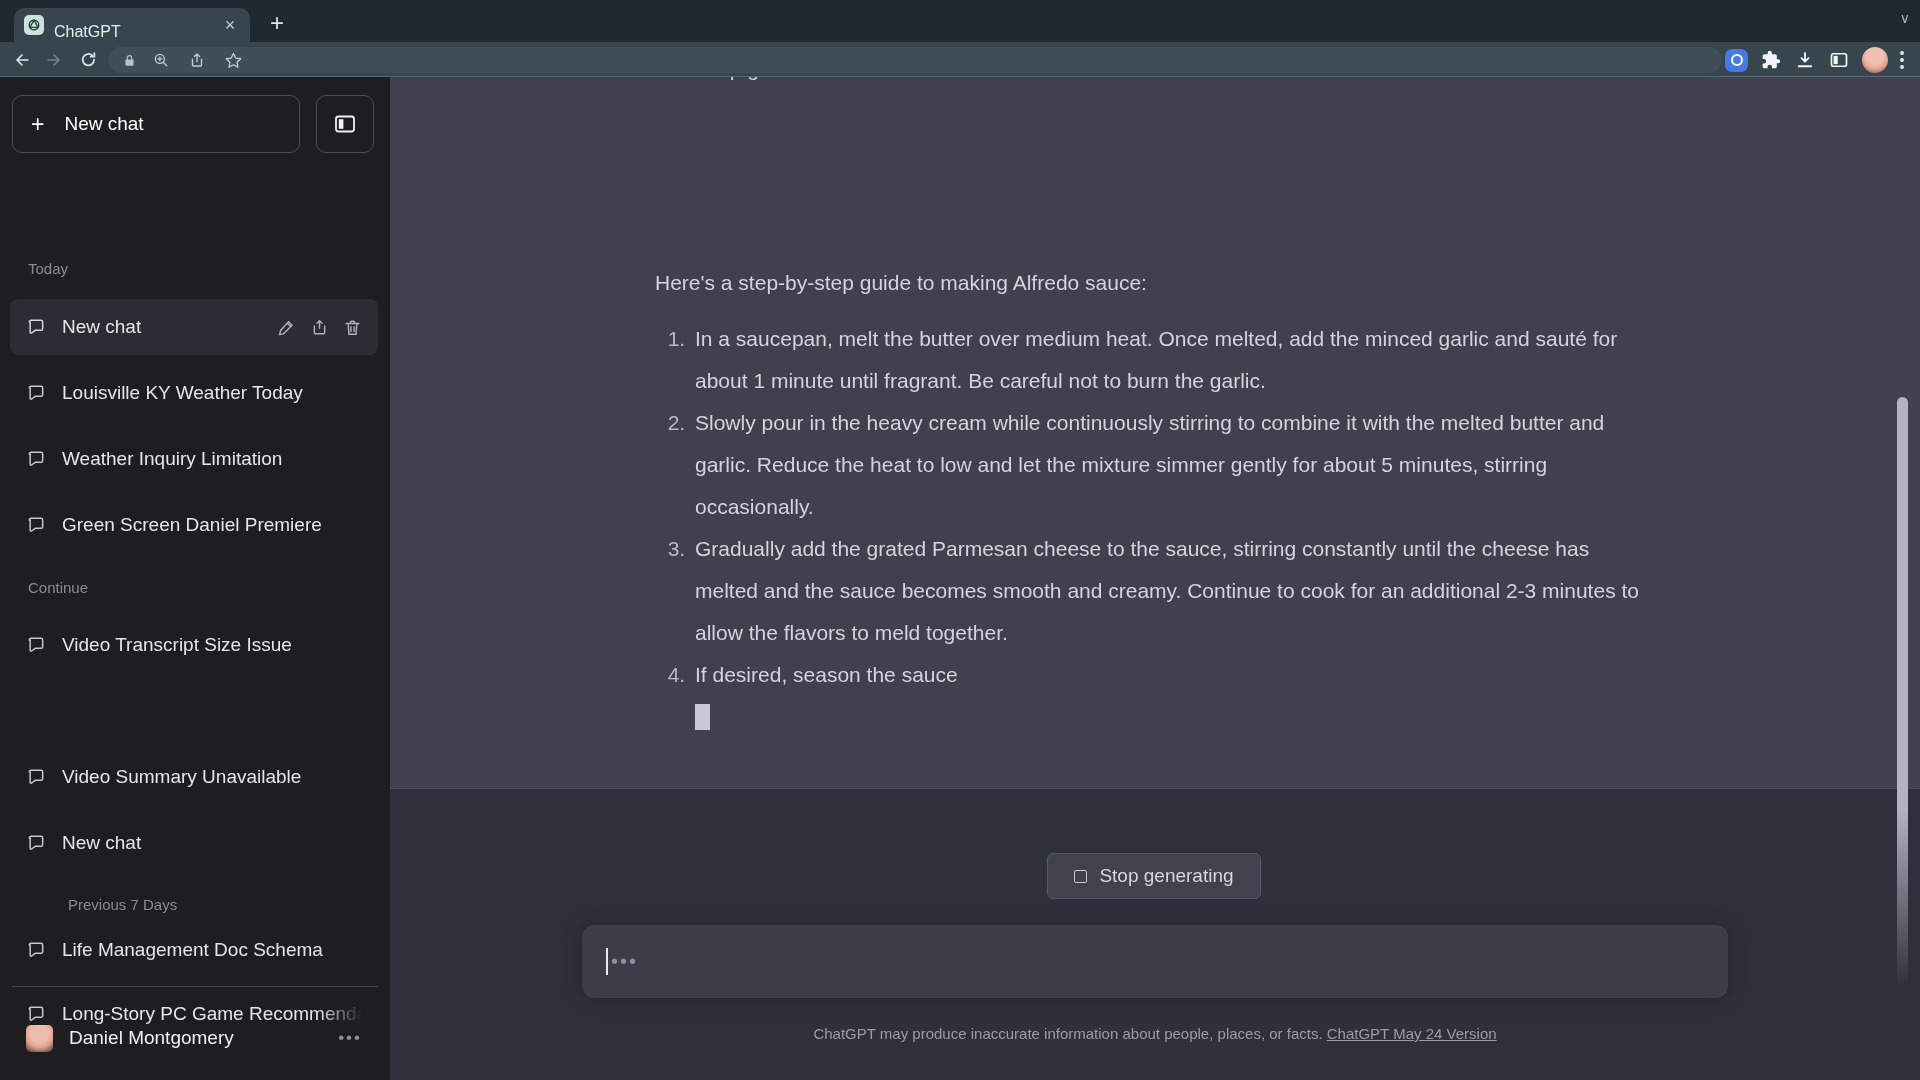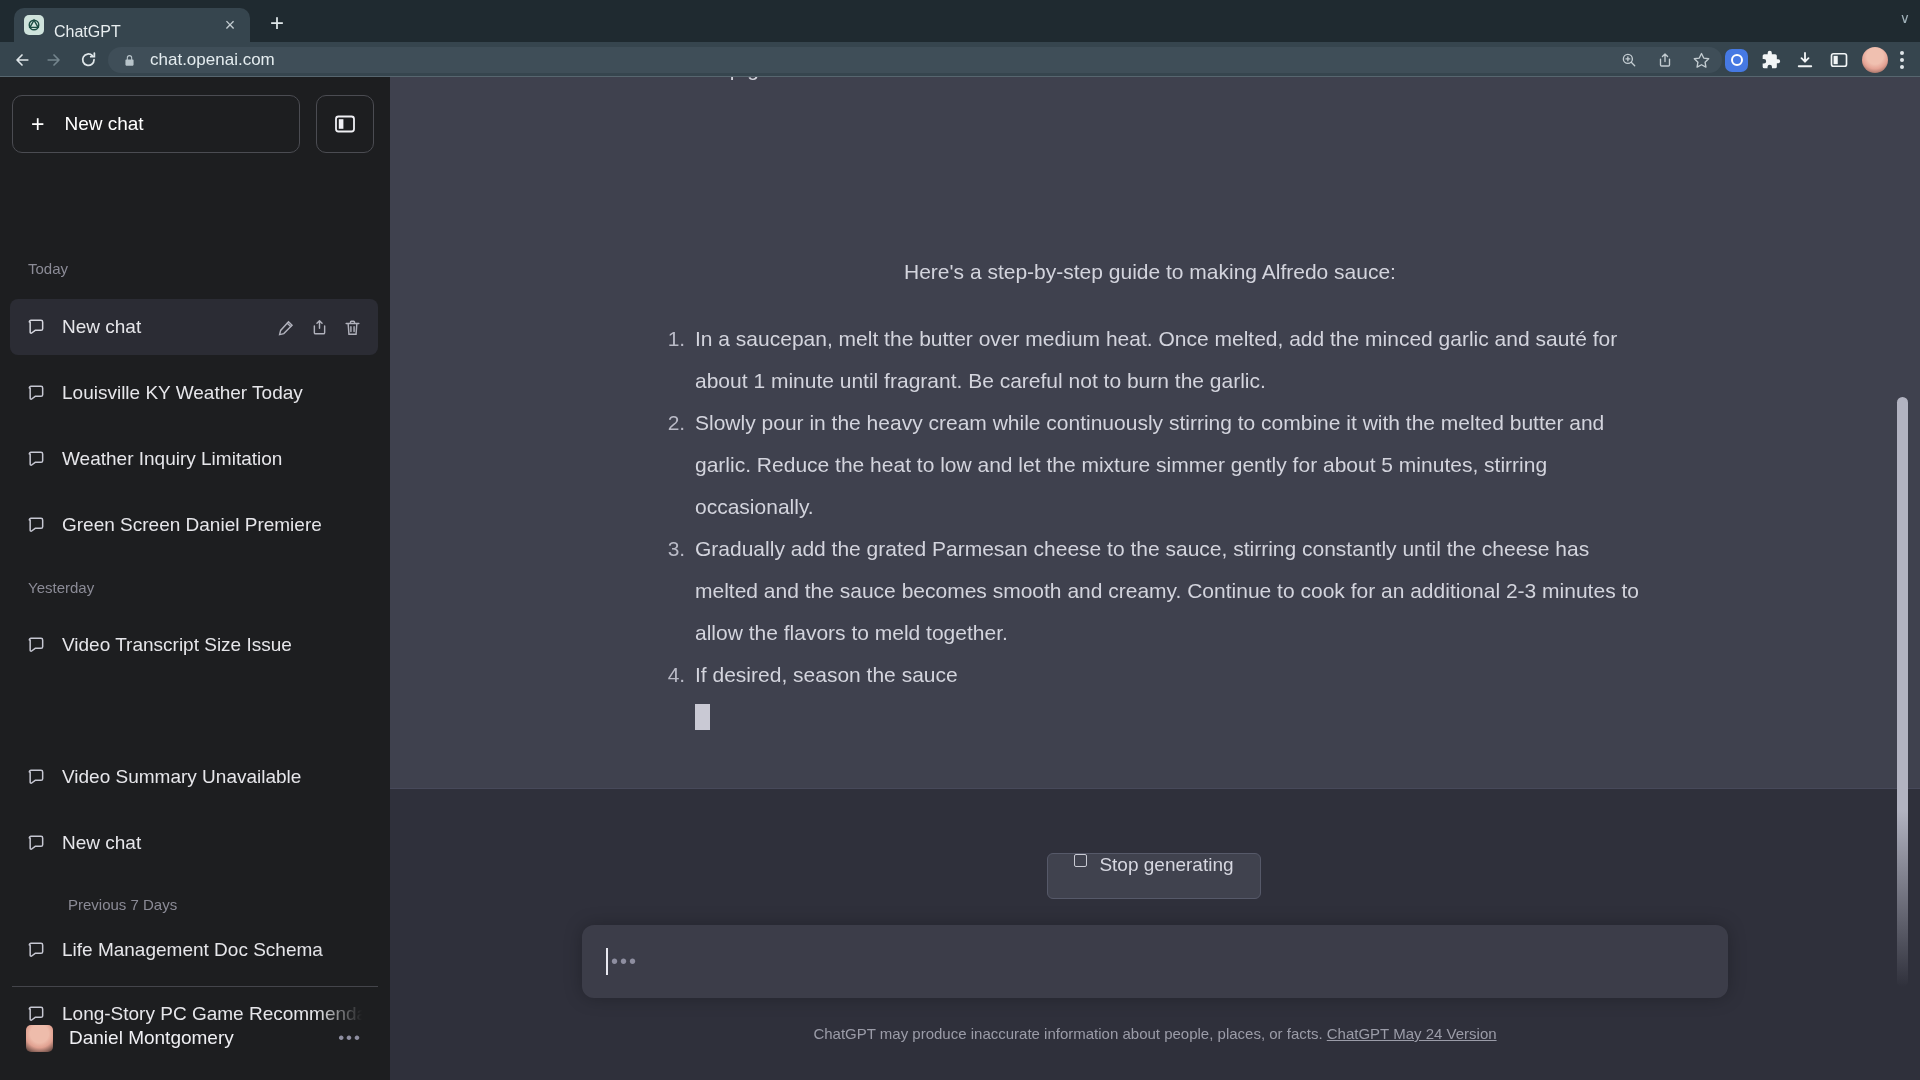--- a/index.html
+++ b/index.html
@@ -59,28 +59,28 @@
   .dots-h { color:#8e8ea0; font-size:17px; letter-spacing:2px; }
 
   
   .main { position:absolute; left:390px; top:0; width:1530px; height:1003px; background:#2f303b; }
   .assistant-bg { position:absolute; left:0; top:0; width:1530px; height:712px; background:#3f414e; border-bottom:1px solid #47495a; }
   .chat-text { color:#d3d4dd; font-size:21px; line-height:42px; }
   .clipwrap { position:absolute; left:265px; top:0; width:990px; height:8px; overflow:hidden; }
   .clipwrap p { margin-top:-29px; padding-left:35px; }
   .blist { position:absolute; left:265px; top:12px; width:990px; list-style:disc; padding-left:35px; }
   .blist li::marker { color:#a7a8b4; font-size:16px; }
-  .intro { position:absolute; left:265px; top:174px; width:990px;text-align:center; }
+  .intro { position:absolute; left:265px; top:185px; width:990px; }
   .steps { position:absolute; left:265px; top:241px; width:985px; padding-left:36px; }
   .steps li { padding-left:4px; }
   .steps li::marker { color:#b9bac6; }
   .stream-cursor { display:block; width:15px; height:26px; background:#c9c9d4; margin-top:8px; }
 
   .stop-btn { position:absolute; left:657px; top:776px; width:214px; height:46px; background:#40424e; border:1px solid #565969;
-              border-radius:6px; display:flex; justify-content:center; gap:12px; color:#d6d7e0;
+              border-radius:6px; display:flex; align-items:center; justify-content:center; gap:12px; color:#d6d7e0;
               font-size:19px; cursor:pointer; }
   .stop-square { width:13px; height:13px; border:1.5px solid #c9cad3; border-radius:2px; }
 
   .composer { position:absolute; left:192px; top:848px; width:1146px; height:73px; background:#3c3d49; border-radius:12px;
               box-shadow:0 0 18px rgba(0,0,0,0.25); display:flex; align-items:center; padding:0 24px; }
   .caret { width:2px; height:27px; background:#e8e8f0; margin-right:3px; animation:blink 1.1s step-end infinite; }
   @keyframes blink { 50% { opacity:0; } }
   .placeholder { flex:1; color:#8e8ea0; font-size:20px; }
   .composer .dots-h { font-size:20px; }
 
@@ -129,21 +129,20 @@
           <path d="M19.4 2.6v4.6h-4.6"></path>
         </svg>
     </span>
 
     <div class="addressbar">
       <span class="ticon">
         <svg width="13" height="13" viewBox="0 0 24 24" fill="#b8c4ca">
             <path d="M7 10V7a5 5 0 0 1 10 0v3h1a1.5 1.5 0 0 1 1.5 1.5V20A1.5 1.5 0 0 1 18 21.5H6A1.5 1.5 0 0 1 4.5 20v-8.5A1.5 1.5 0 0 1 6 10h1Zm2 0h6V7a3 3 0 0 0-6 0v3Z"></path>
           </svg>
       </span>
-      <span class="url">chat.openai.com</span>
       <span class="bar-icons">
         <span class="ticon">
           <svg width="18" height="18" viewBox="0 0 24 24" fill="none" stroke="#c3ccd1" stroke-width="1.8" stroke-linecap="round">
               <circle cx="10.5" cy="10.5" r="6"></circle>
               <path d="m15 15 4.6 4.6"></path>
               <path d="M8 10.5h5M10.5 8v5"></path>
             </svg>
         </span>
         <span class="ticon">
           <svg width="18" height="18" viewBox="0 0 24 24" fill="none" stroke="#c3ccd1" stroke-width="1.8" stroke-linecap="round">
@@ -239,21 +238,21 @@
           </svg>
         <span class="lbl">Weather Inquiry Limitation</span>
       </div>
       <div class="row" style="top:420px;">
         <svg width="20" height="20" viewBox="0 0 24 24" fill="none" stroke="#c6c7d2" stroke-width="1.8" stroke-linejoin="round">
             <path d="M4 6a2 2 0 0 1 2-2h12a2 2 0 0 1 2 2v8a2 2 0 0 1-2 2h-7l-4.2 3.2c-.6.5-1.8.1-1.8-.8V6Z"></path>
           </svg>
         <span class="lbl">Green Screen Daniel Premiere</span>
       </div>
 
-      <div class="sec-label" style="top:502px;">Yesterday</div>
+      <div class="sec-label" style="top:502px;">Continue</div>
 
       <div class="row" style="top:540px;">
         <svg width="20" height="20" viewBox="0 0 24 24" fill="none" stroke="#c6c7d2" stroke-width="1.8" stroke-linejoin="round">
             <path d="M4 6a2 2 0 0 1 2-2h12a2 2 0 0 1 2 2v8a2 2 0 0 1-2 2h-7l-4.2 3.2c-.6.5-1.8.1-1.8-.8V6Z"></path>
           </svg>
         <span class="lbl">Video Transcript Size Issue</span>
       </div>
       <div class="row" style="top:672px;">
         <svg width="20" height="20" viewBox="0 0 24 24" fill="none" stroke="#c6c7d2" stroke-width="1.8" stroke-linejoin="round">
             <path d="M4 6a2 2 0 0 1 2-2h12a2 2 0 0 1 2 2v8a2 2 0 0 1-2 2h-7l-4.2 3.2c-.6.5-1.8.1-1.8-.8V6Z"></path>

